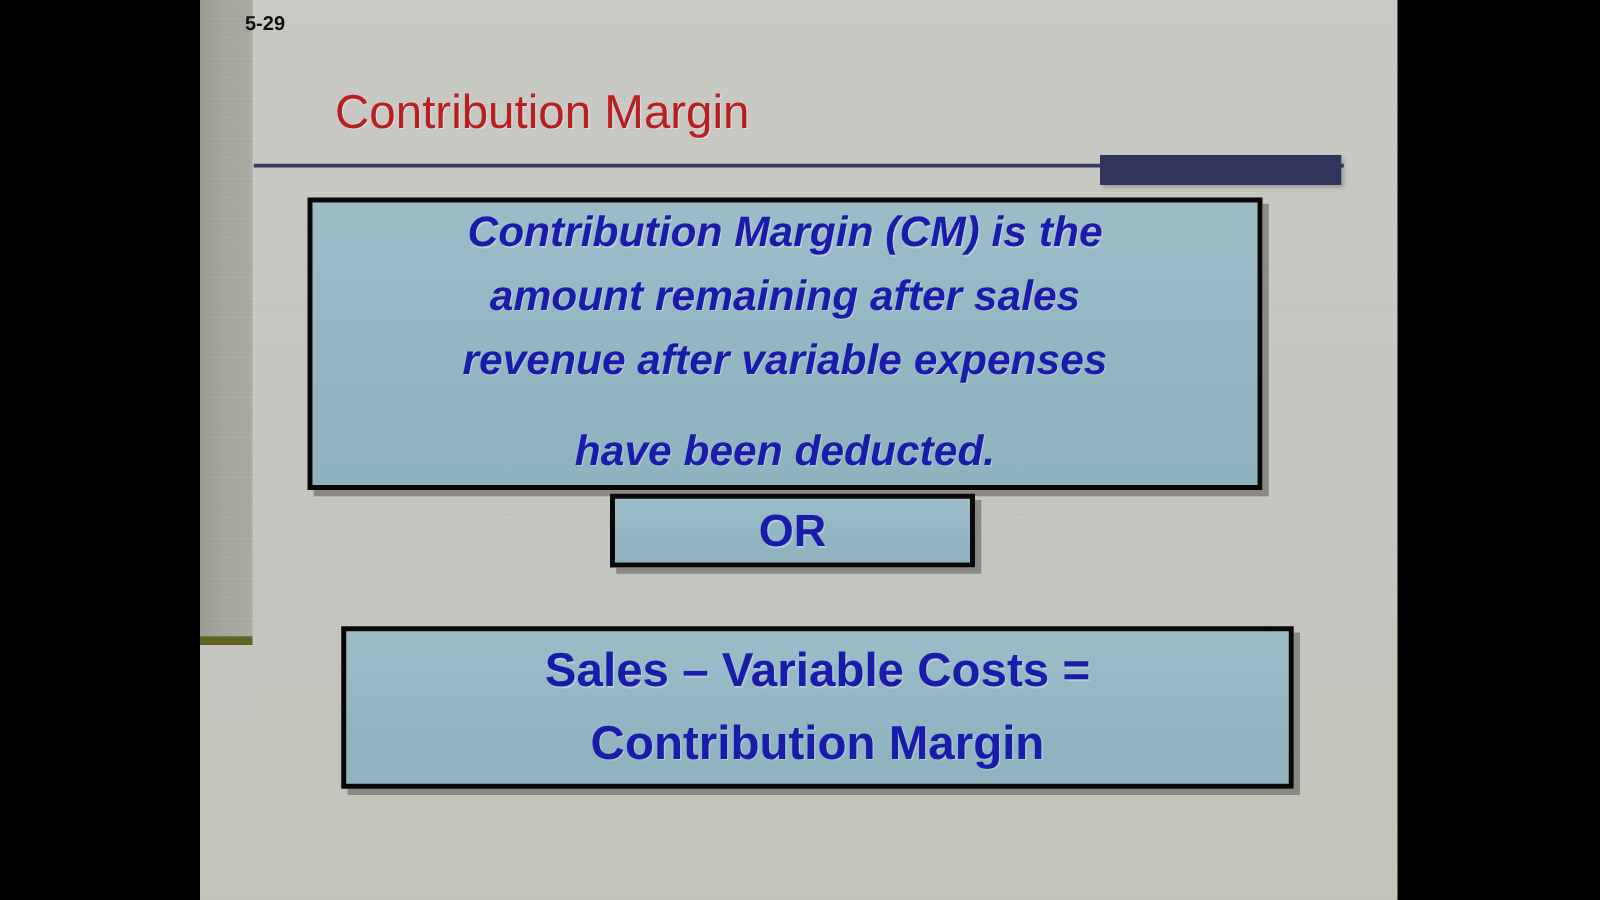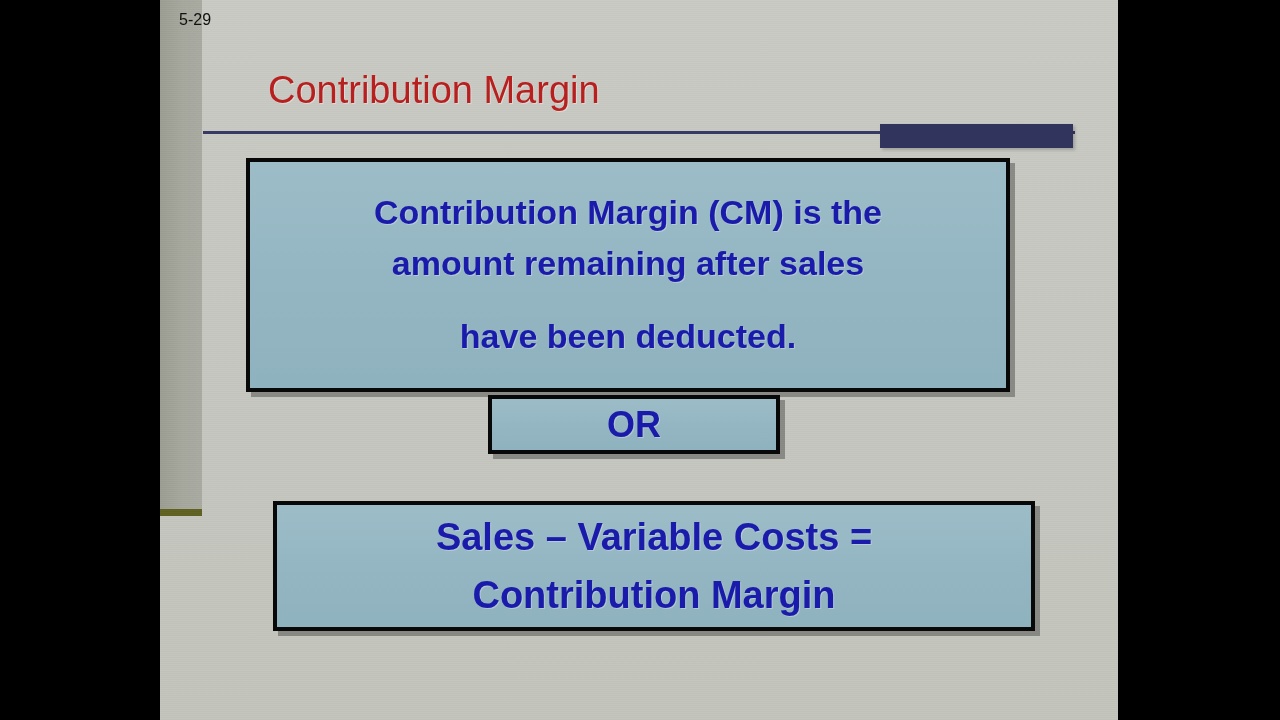--- a/index.html
+++ b/index.html
@@ -61,24 +61,24 @@
     left: 0px;
     top: 509px;
     width: 42px;
     height: 7px;
     background: #5e6120;
   }
 
   
   #slide-number {
     position: absolute;
-    left: 19px;
+    left: 36px;
     top: 11px;
     font-size: 16px;
-    font-weight: normal;
+    font-weight: bold;
     color: #101010;
     letter-spacing: 0px;
     z-index: 4;
   }
 
   
   #slide-title {
     position: absolute;
     left: 108px;
     top: 44px;
@@ -130,20 +130,21 @@
   }
 
   #box-definition {
     left: 86px;
     top: 158px;
     width: 764px;
     height: 234px;
     font-size: 34px;
     line-height: 51px;
     padding: 4px 10px 6px 10px;
+    font-style: italic;
   }
   #box-definition .line { display: block; white-space: nowrap; }
   #box-definition .line.last { margin-top: 22px; }
 
   #box-or {
     left: 328px;
     top: 395px;
     width: 292px;
     height: 59px;
     font-size: 36px;
@@ -174,20 +175,21 @@
     <div id="slide-number">5-29</div>
 
     <h1 id="slide-title">Contribution Margin</h1>
 
     <div id="title-rule"></div>
     <div id="title-accent"></div>
 
     <div id="box-definition" class="content-box">
       <span class="line">Contribution Margin (CM) is the</span>
       <span class="line">amount remaining after sales</span>
+      <span class="line">revenue after variable expenses</span>
       <span class="line last">have been deducted.</span>
     </div>
 
     <div id="box-or" class="content-box">
       <span>OR</span>
     </div>
 
     <div id="box-formula" class="content-box">
       <span class="line">Sales – Variable Costs =</span>
       <span class="line">Contribution Margin</span>

